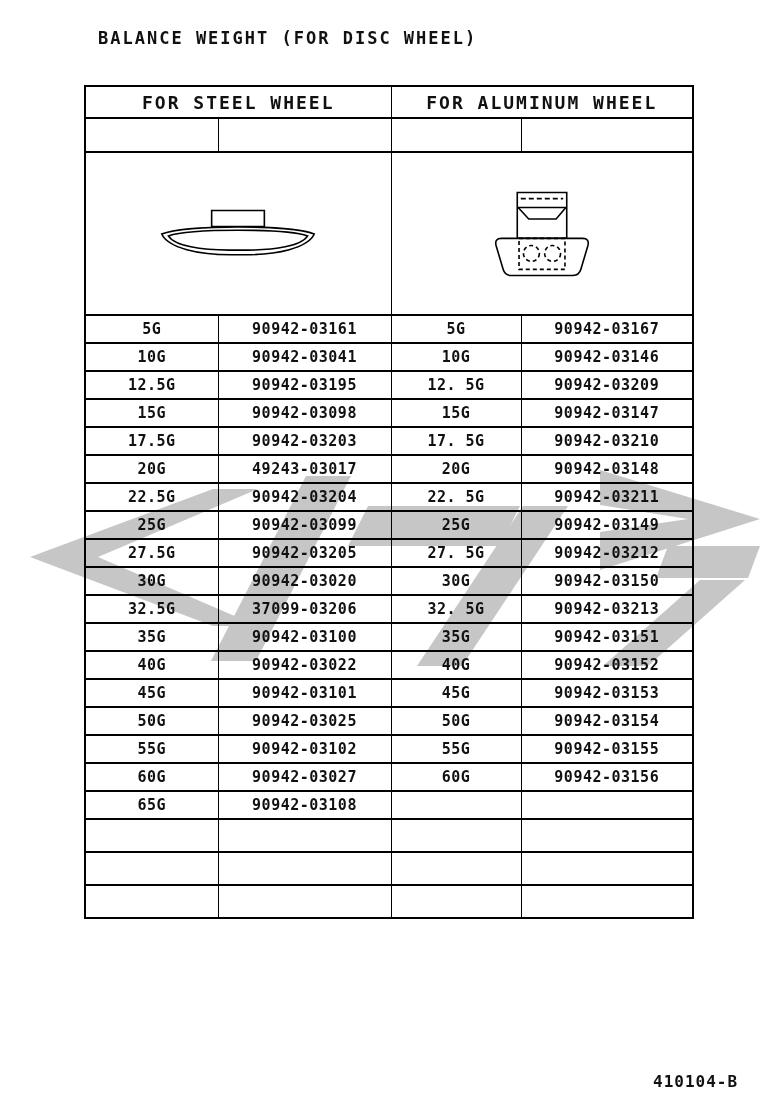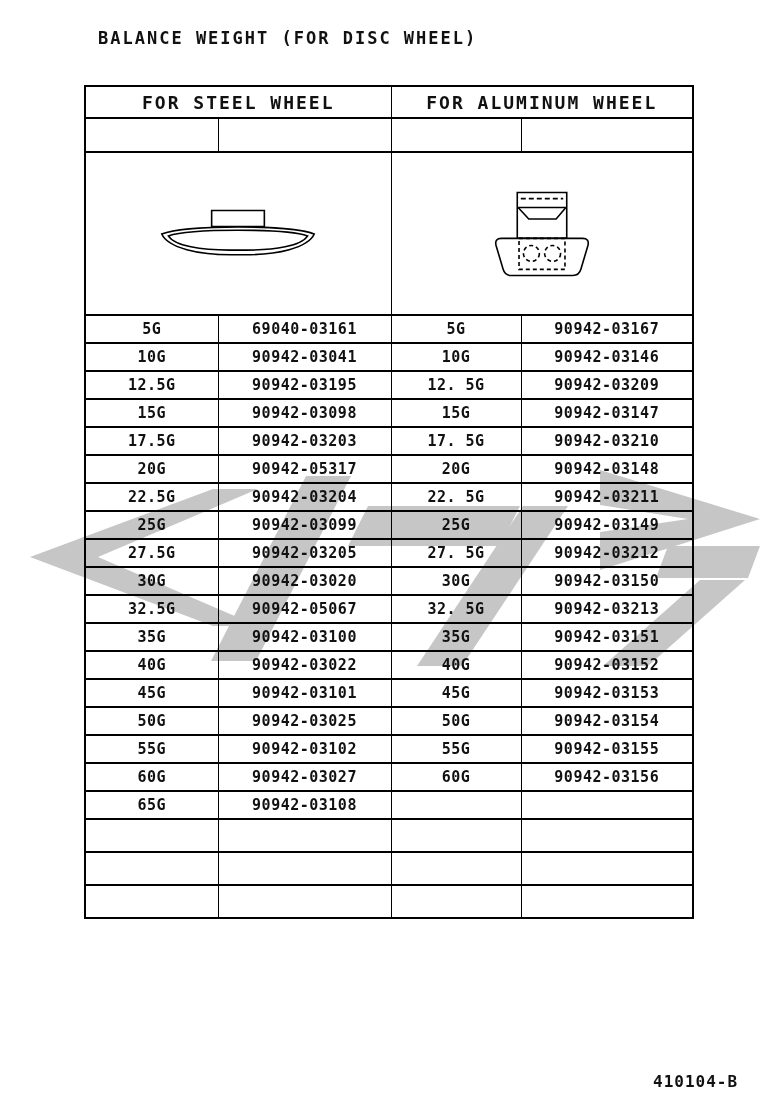--- a/index.html
+++ b/index.html
@@ -99,21 +99,21 @@
               <circle cx="48" cy="72" r="9" stroke-dasharray="4 3"></circle>
               <circle cx="72" cy="72" r="9" stroke-dasharray="4 3"></circle>
             </svg>
           </div>
         </td>
       </tr>
     </thead>
     <tbody>
         <tr class="data-row">
           <td class="w-cell">5G</td>
-          <td class="p-cell">69040-03161</td>
+          <td class="p-cell">90942-03161</td>
           <td class="w-cell">5G</td>
           <td class="p-cell">90942-03167</td>
         </tr>
         <tr class="data-row">
           <td class="w-cell">10G</td>
           <td class="p-cell">90942-03041</td>
           <td class="w-cell">10G</td>
           <td class="p-cell">90942-03146</td>
         </tr>
         <tr class="data-row">
@@ -129,21 +129,21 @@
           <td class="p-cell">90942-03147</td>
         </tr>
         <tr class="data-row">
           <td class="w-cell">17.5G</td>
           <td class="p-cell">90942-03203</td>
           <td class="w-cell">17. 5G</td>
           <td class="p-cell">90942-03210</td>
         </tr>
         <tr class="data-row">
           <td class="w-cell">20G</td>
-          <td class="p-cell">90942-05317</td>
+          <td class="p-cell">49243-03017</td>
           <td class="w-cell">20G</td>
           <td class="p-cell">90942-03148</td>
         </tr>
         <tr class="data-row">
           <td class="w-cell">22.5G</td>
           <td class="p-cell">90942-03204</td>
           <td class="w-cell">22. 5G</td>
           <td class="p-cell">90942-03211</td>
         </tr>
         <tr class="data-row">
@@ -159,21 +159,21 @@
           <td class="p-cell">90942-03212</td>
         </tr>
         <tr class="data-row">
           <td class="w-cell">30G</td>
           <td class="p-cell">90942-03020</td>
           <td class="w-cell">30G</td>
           <td class="p-cell">90942-03150</td>
         </tr>
         <tr class="data-row">
           <td class="w-cell">32.5G</td>
-          <td class="p-cell">90942-05067</td>
+          <td class="p-cell">37099-03206</td>
           <td class="w-cell">32. 5G</td>
           <td class="p-cell">90942-03213</td>
         </tr>
         <tr class="data-row">
           <td class="w-cell">35G</td>
           <td class="p-cell">90942-03100</td>
           <td class="w-cell">35G</td>
           <td class="p-cell">90942-03151</td>
         </tr>
         <tr class="data-row">

